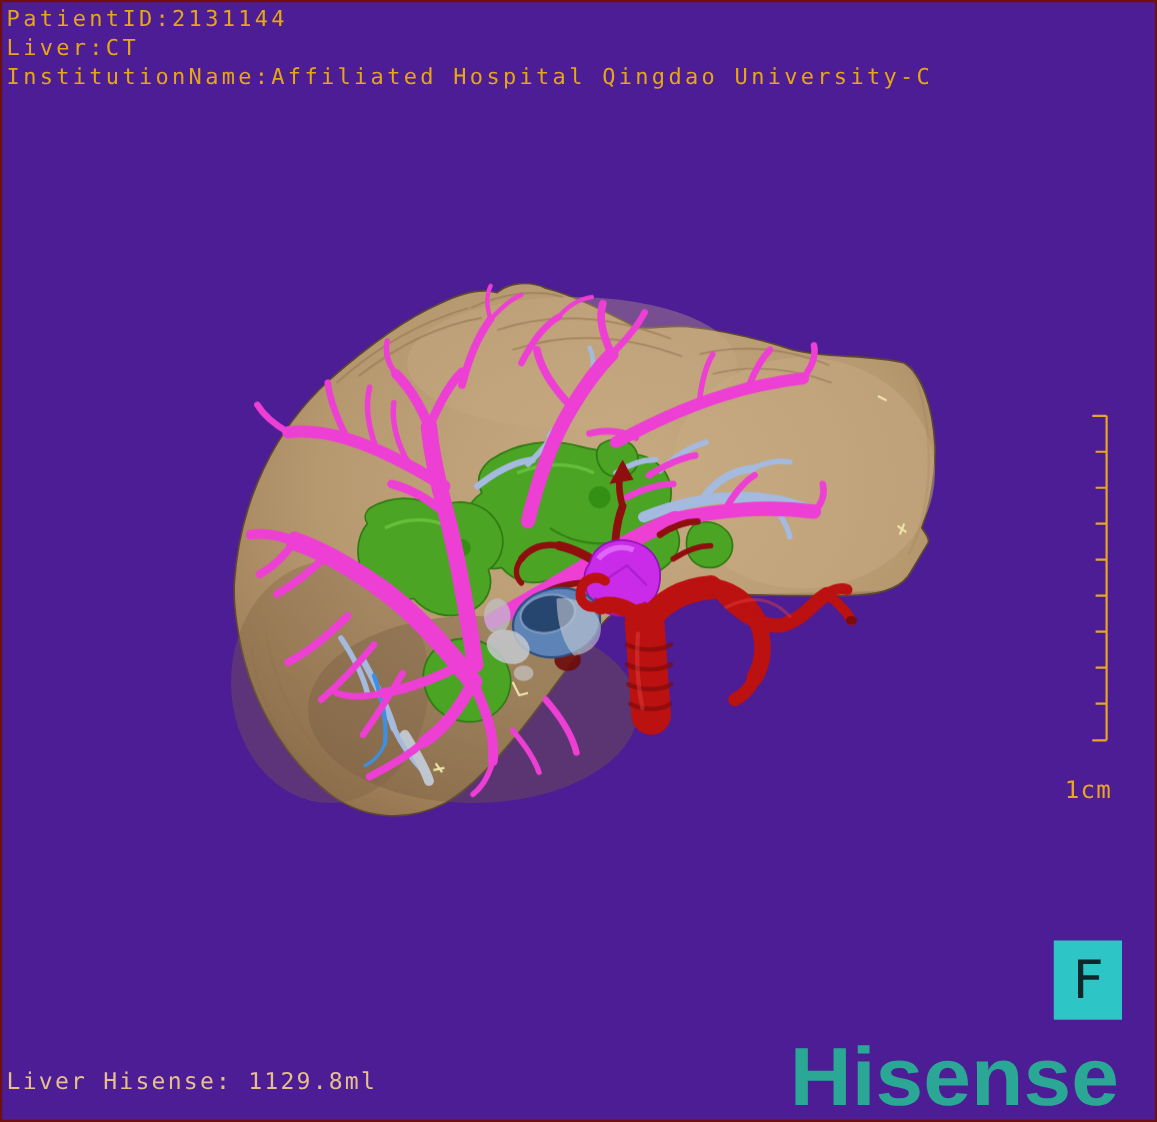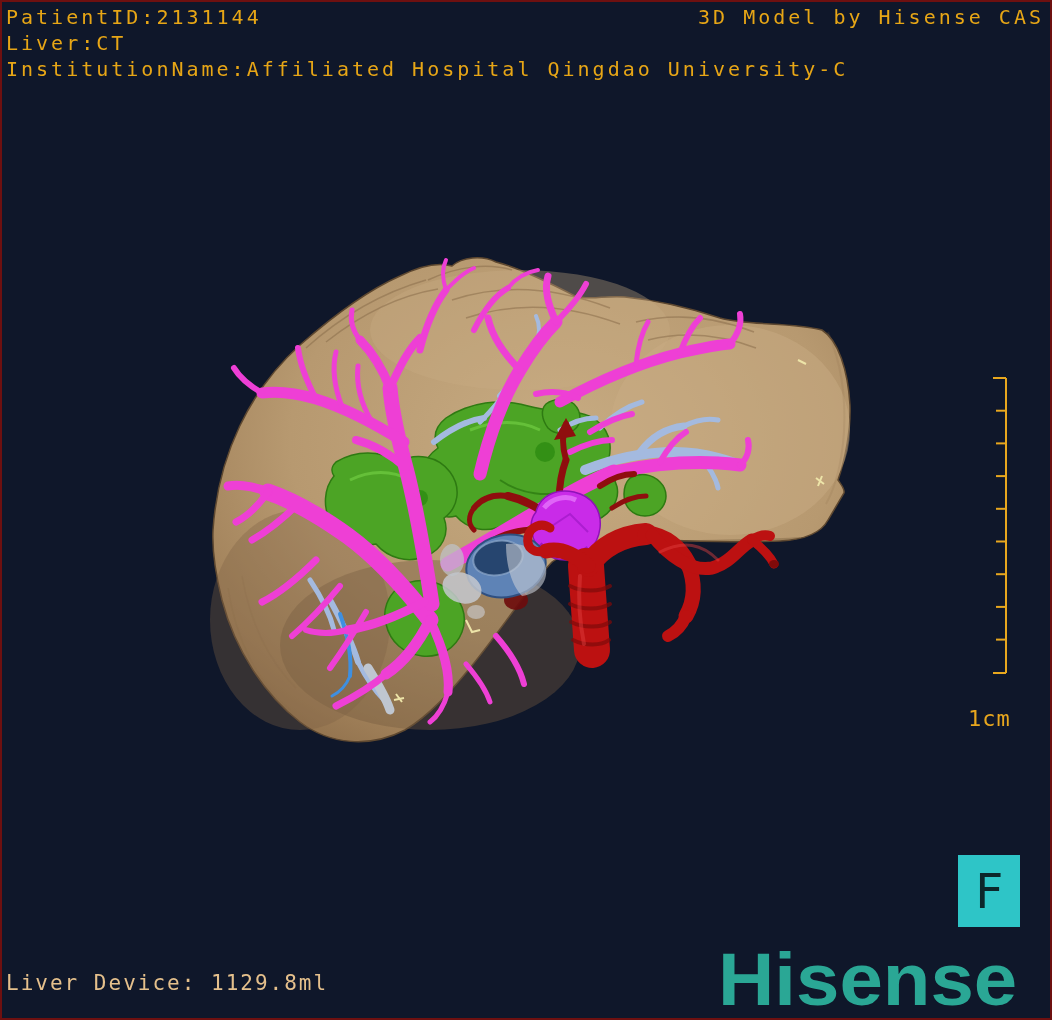--- a/index.html
+++ b/index.html
@@ -1,19 +1,19 @@
 <!DOCTYPE html>
 <html><head>
 <meta charset="utf-8">
 <style>
   html,body{margin:0;padding:0;background:#000;}
   #frame{
     position:relative;
     width:1052px;height:1020px;
-    background:#0f172a;
+    background:#4c1d95;
     overflow:hidden;
     box-shadow: inset 0 0 0 2px #6E1010;
     font-family:"DejaVu Sans Mono", monospace;
   }
   .ann{
     position:absolute;
     color:#E7A616;
     font-size:20px;
     letter-spacing:3px;
     white-space:nowrap;
@@ -267,23 +267,22 @@
       </g>
     </svg>
   </div>
 
   <div id="top-left-block" class="ann">
     <div>PatientID:2131144</div>
     <div>Liver:CT</div>
     <div>InstitutionName:Affiliated Hospital Qingdao University-C</div>
   </div>
 
-  <div id="top-right-text" class="ann">3D Model by Hisense CAS</div>
-
-  <div id="liver-volume" class="ann">Liver Device: 1129.8ml</div>
+
+  <div id="liver-volume" class="ann">Liver Hisense: 1129.8ml</div>
 
   <div id="scale-bar-wrap">
     <svg width="30" height="304" viewBox="0 0 30 304">
       <g stroke="#E8A71E" stroke-width="2" fill="none">
         <path d="M 22 4 L 22 299"></path>
         <path d="M 9 4 L 22 4"></path>
         <path d="M 12 36.7 L 22 36.7"></path>
         <path d="M 12 69.4 L 22 69.4"></path>
         <path d="M 12 102.1 L 22 102.1"></path>
         <path d="M 12 134.8 L 22 134.8"></path>

